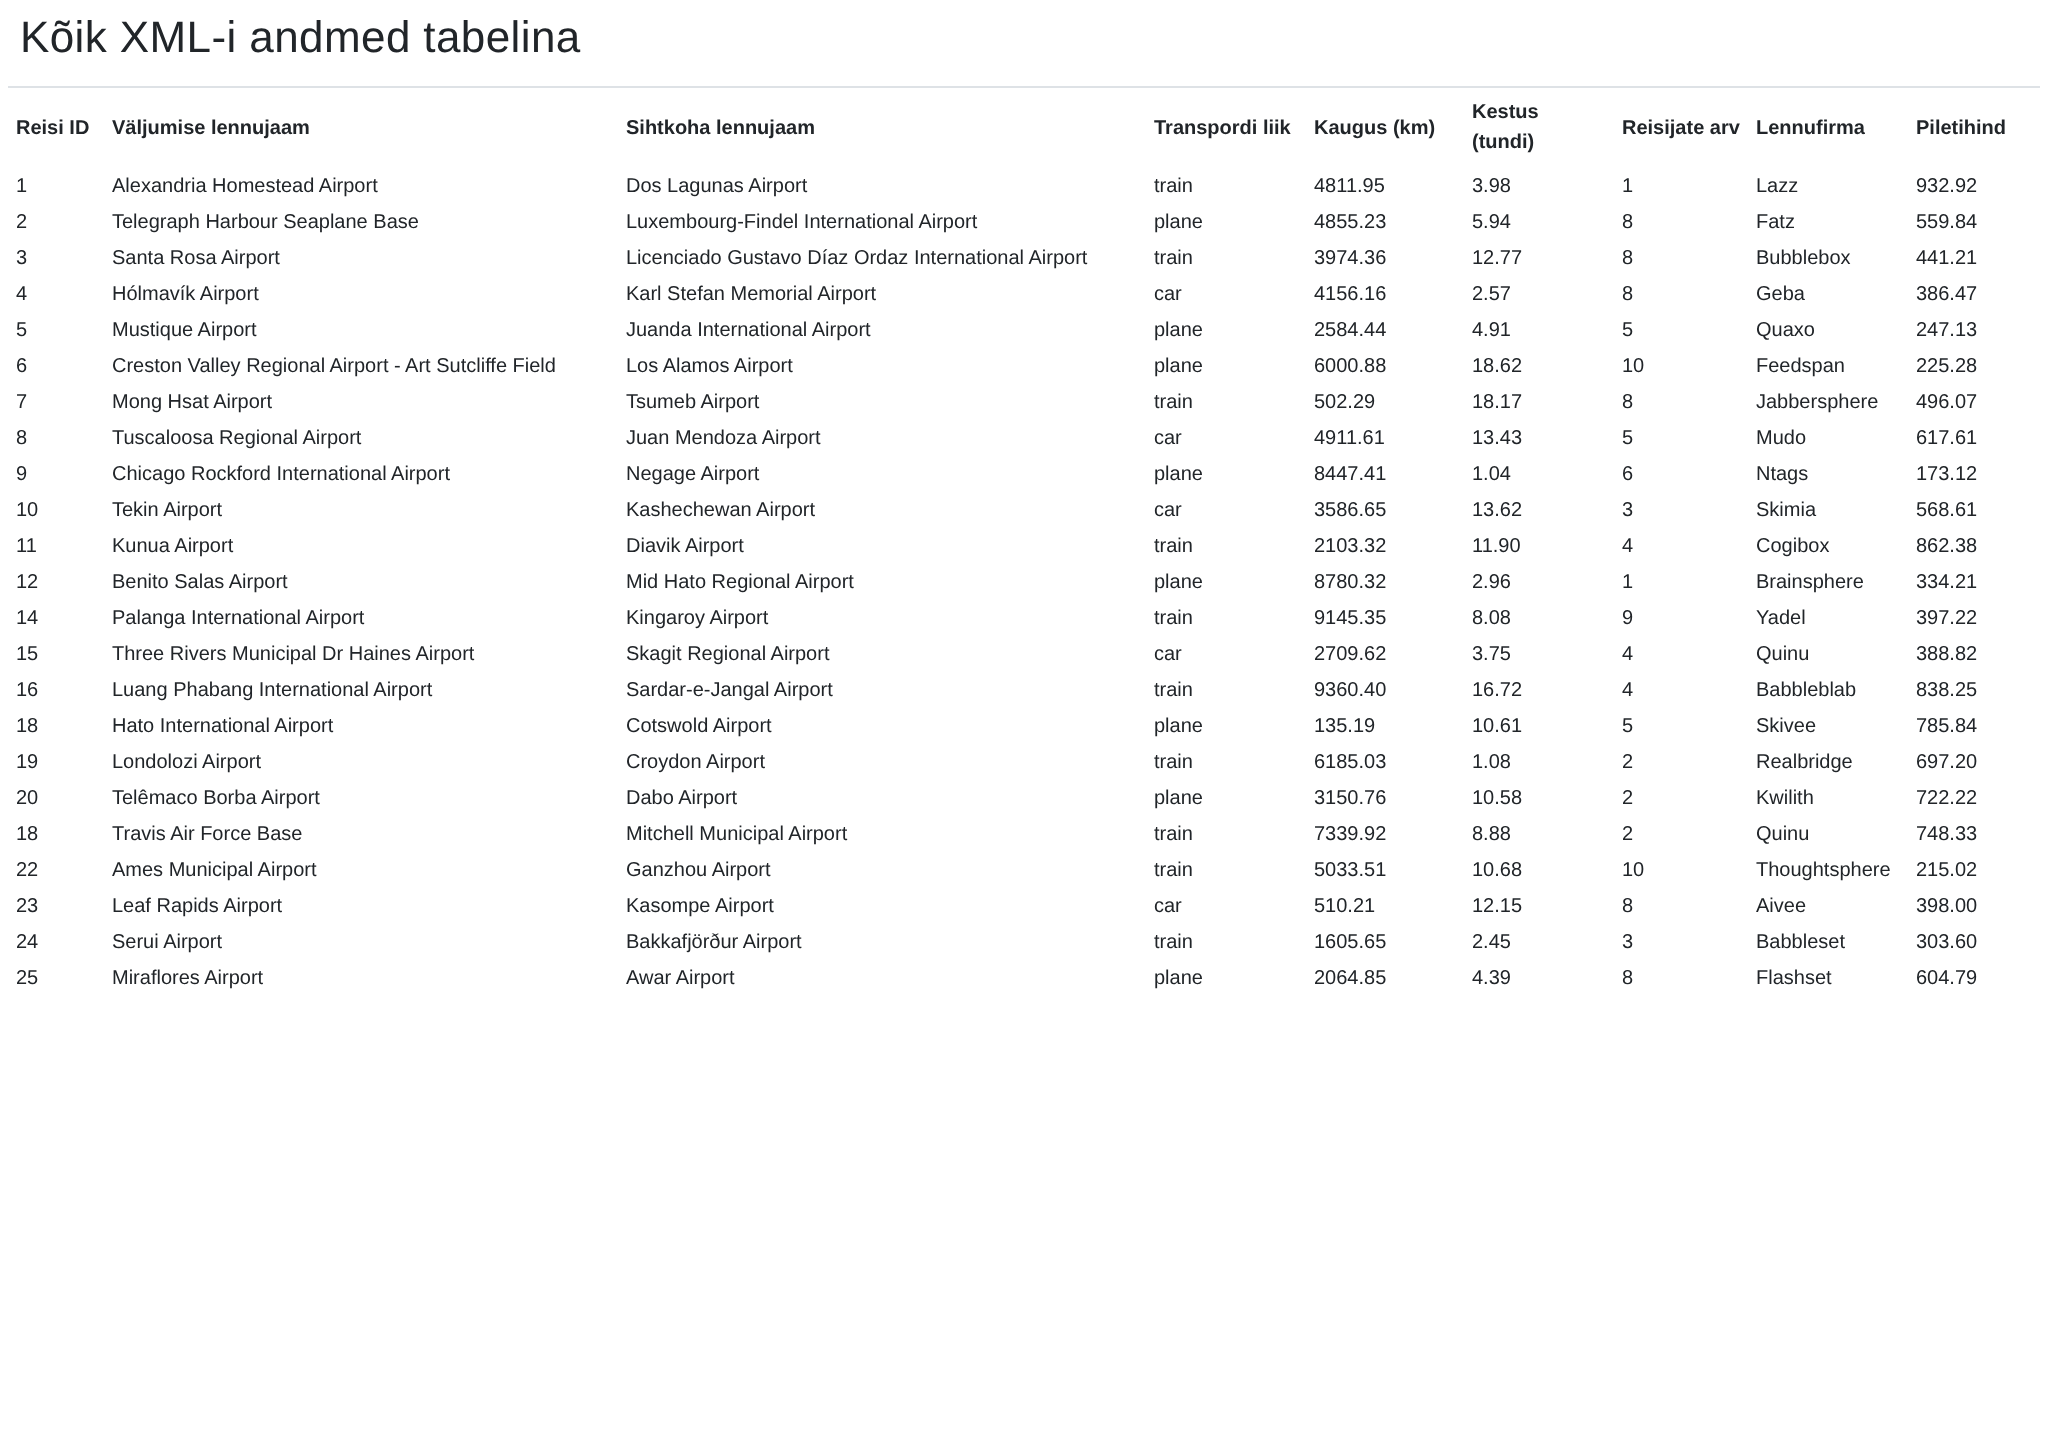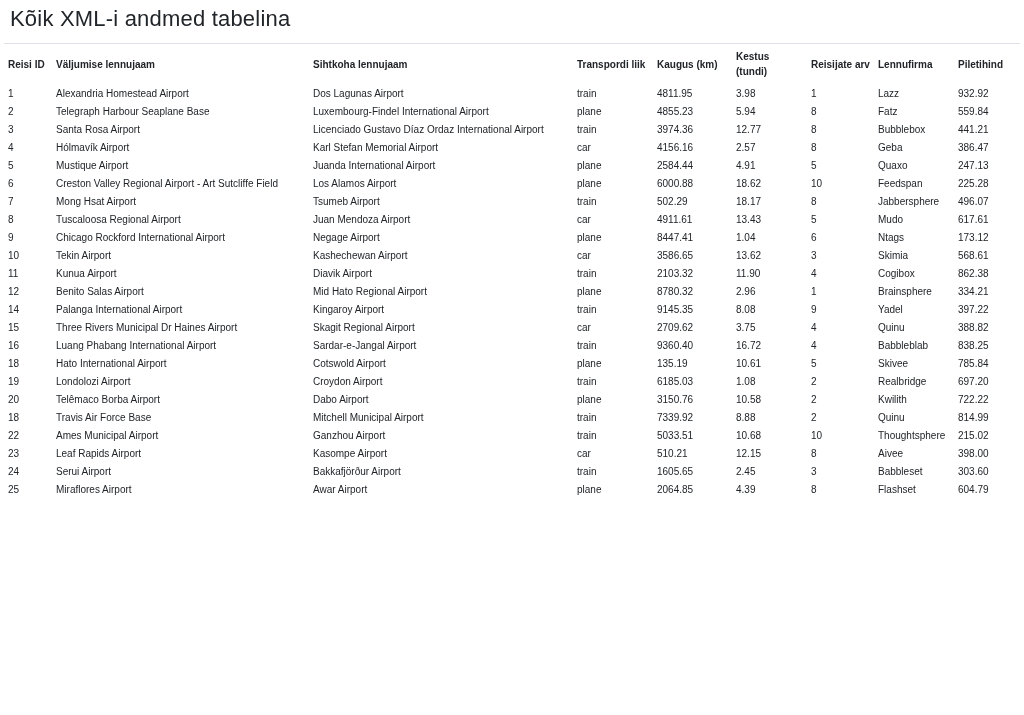--- a/index.html
+++ b/index.html
@@ -290,21 +290,21 @@
         </tr>
         <tr>
           <td class="col-id">18</td>
           <td class="col-departure">Travis Air Force Base</td>
           <td class="col-destination">Mitchell Municipal Airport</td>
           <td class="col-transport">train</td>
           <td class="col-distance">7339.92</td>
           <td class="col-duration">8.88</td>
           <td class="col-passengers">2</td>
           <td class="col-airline">Quinu</td>
-          <td class="col-price">814.99</td>
+          <td class="col-price">748.33</td>
         </tr>
         <tr>
           <td class="col-id">22</td>
           <td class="col-departure">Ames Municipal Airport</td>
           <td class="col-destination">Ganzhou Airport</td>
           <td class="col-transport">train</td>
           <td class="col-distance">5033.51</td>
           <td class="col-duration">10.68</td>
           <td class="col-passengers">10</td>
           <td class="col-airline">Thoughtsphere</td>

